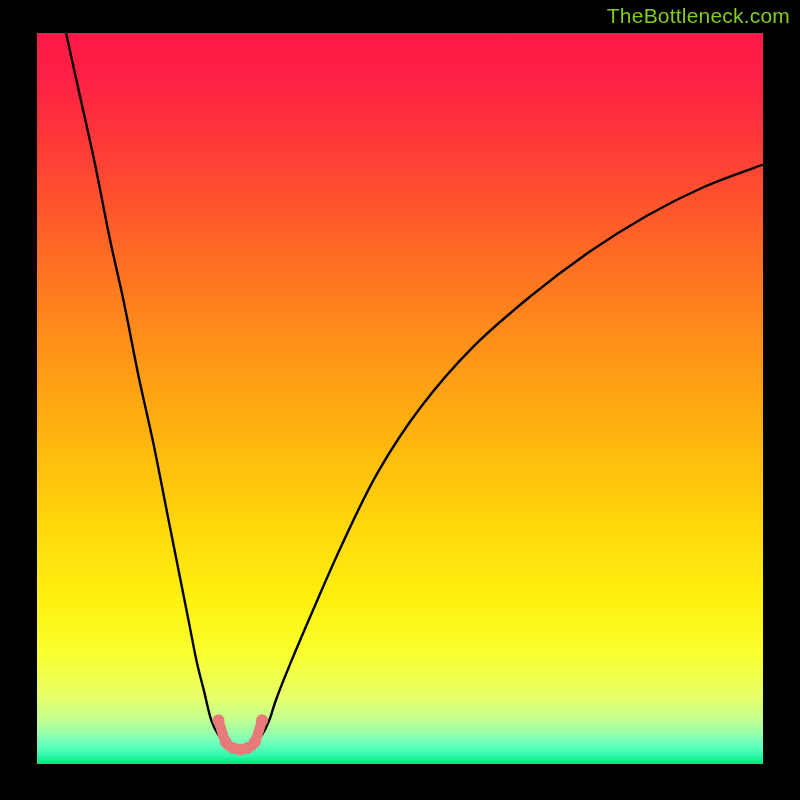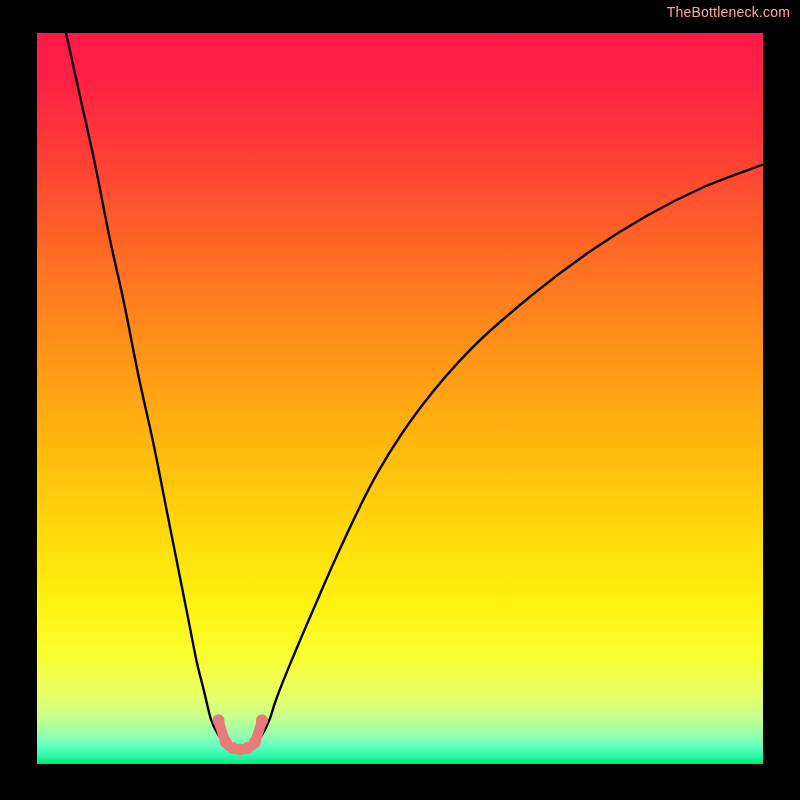--- a/index.html
+++ b/index.html
@@ -13,22 +13,22 @@
   }
   .stage {
     position: relative;
     width: 800px;
     height: 800px;
   }
   .watermark {
     position: absolute;
     top: 4px;
     right: 10px;
-    color: #fca5a5;
-    font-size: 14px;
+    color: #84cc16;
+    font-size: 21px;
     font-weight: 400;
     letter-spacing: 0.2px;
     z-index: 10;
   }
   .plot-area {
     position: absolute;
     left: 37px;
     top: 33px;
     width: 726px;
     height: 731px;

